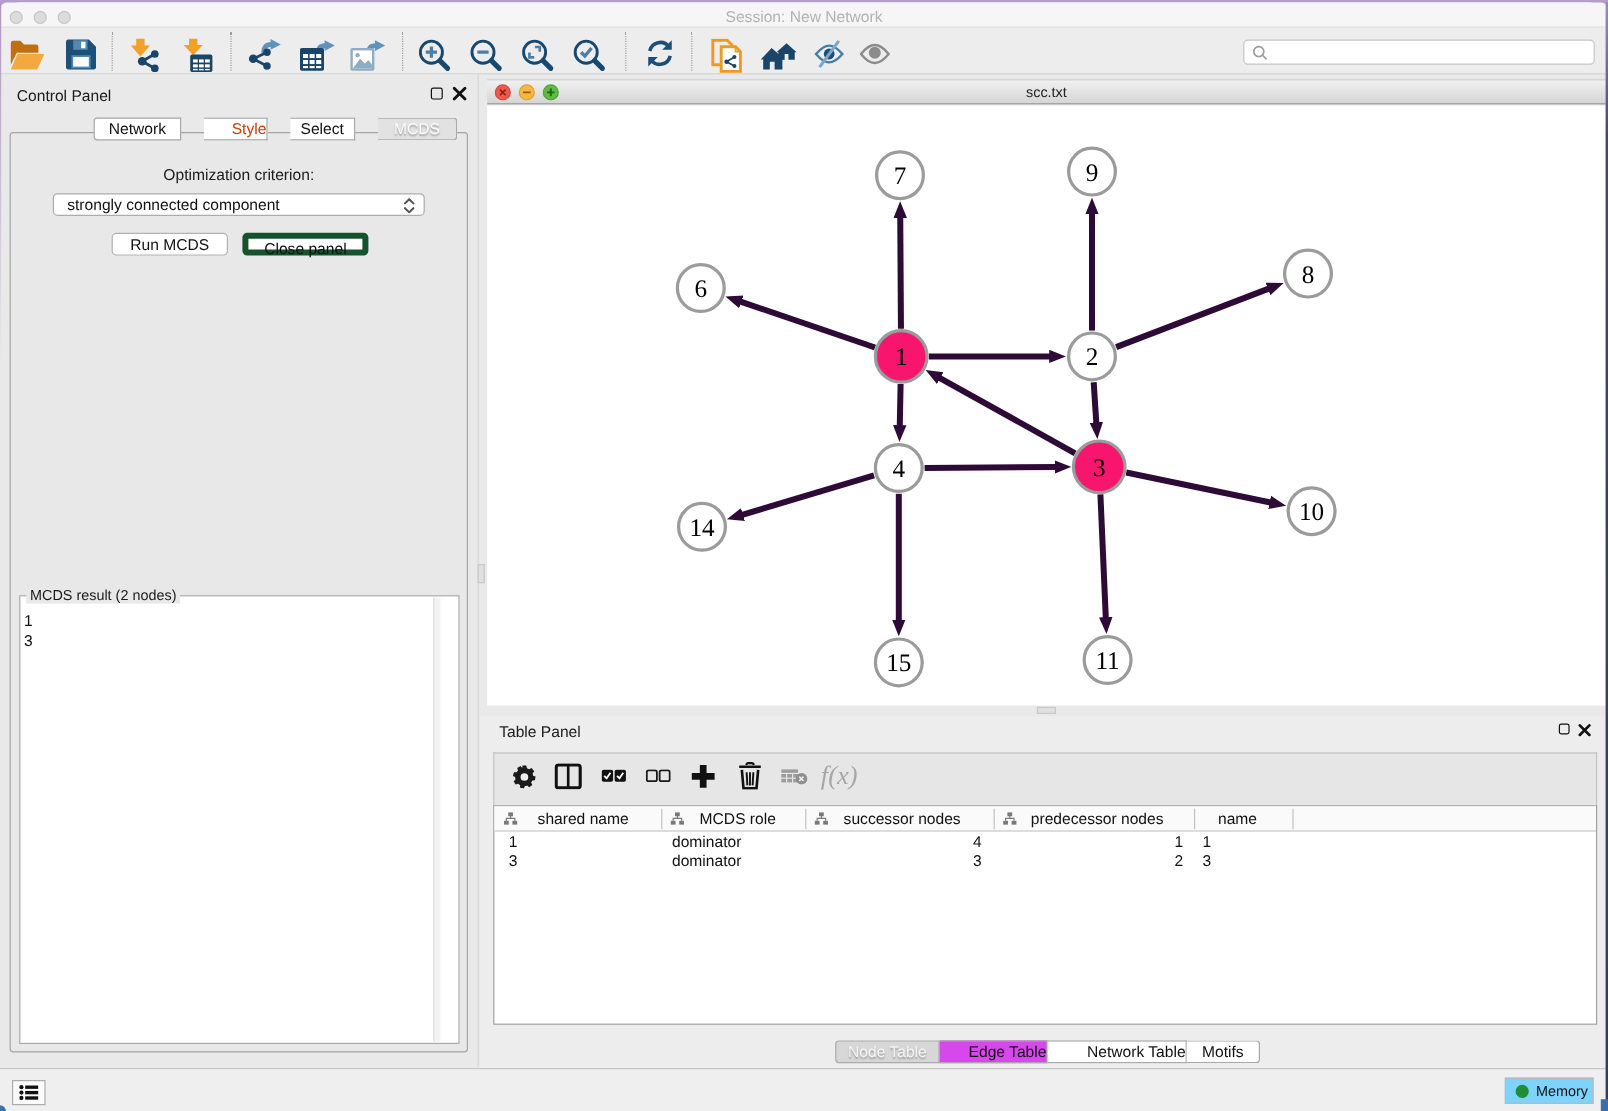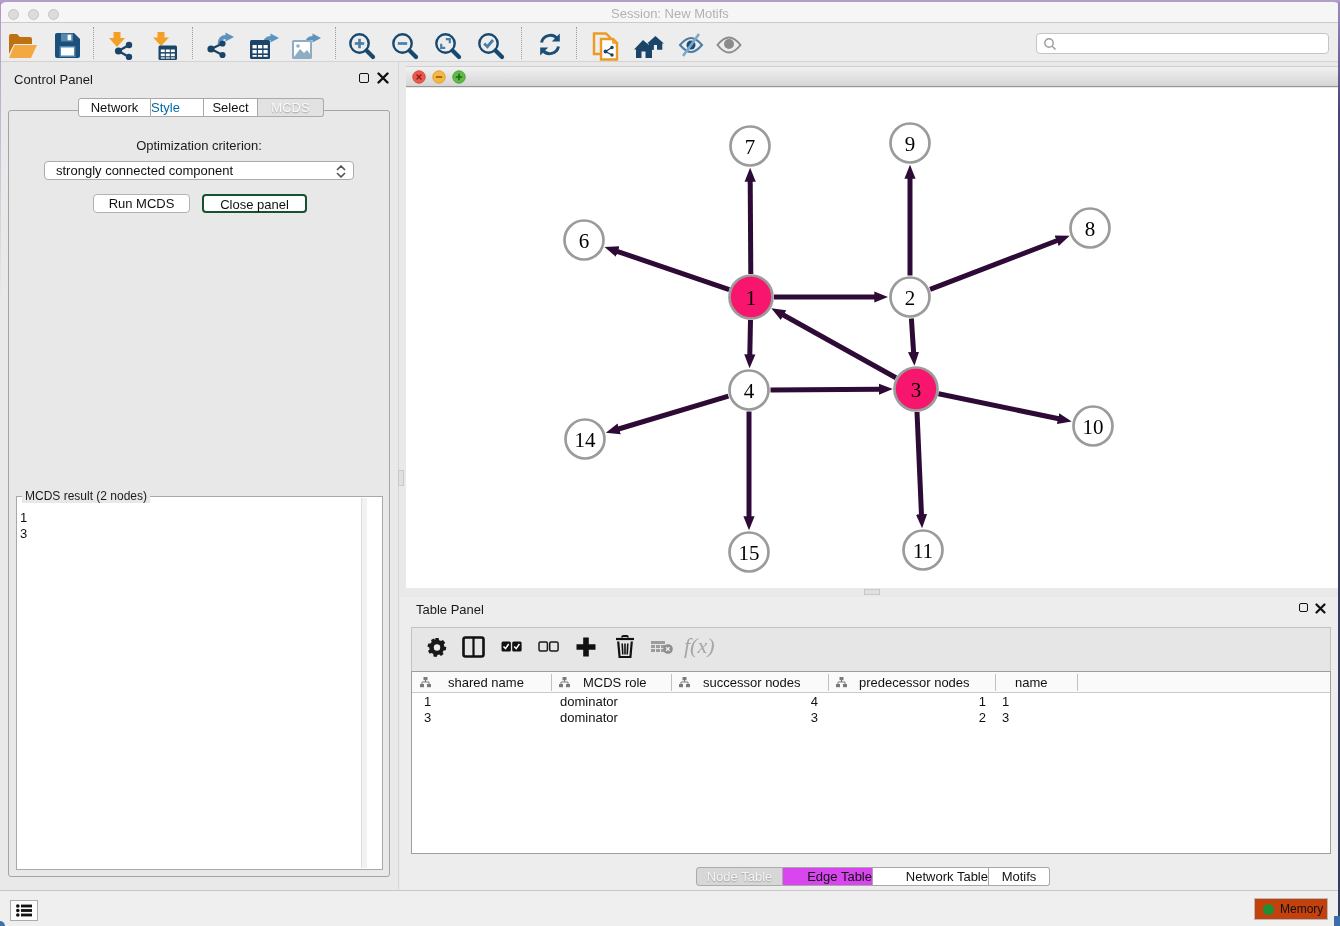--- a/index.html
+++ b/index.html
@@ -16,21 +16,21 @@
 <div class="abs" style="left:0;top:0;width:14px;height:14px;background:#B59DCB;"></div>
 <div class="abs" style="left:1326px;top:0;width:14px;height:14px;background:#B59DCB;"></div>
 <div class="abs" style="left:0;top:2px;width:1px;height:300px;background:linear-gradient(#AE94C4,rgba(190,170,210,0));z-index:98;"></div>
 
 <div class="abs" style="right:0;top:2px;width:2px;height:924px;background:linear-gradient(#9D8BC0,#4A4474 12%,#3C4066 45%,#333D5E 100%);z-index:99;"></div>
 
 <div class="abs" style="left:0;top:2px;width:1340px;height:21px;background:#F6F6F6;border-bottom:1px solid #CBCBCB;border-radius:6px 6px 0 0;">
   <div class="abs" style="left:8px;top:7px;width:11px;height:11px;border-radius:50%;background:#DCDCDC;border:1px solid #C5C5C5;"></div>
   <div class="abs" style="left:28px;top:7px;width:11px;height:11px;border-radius:50%;background:#DCDCDC;border:1px solid #C5C5C5;"></div>
   <div class="abs" style="left:48px;top:7px;width:11px;height:11px;border-radius:50%;background:#DCDCDC;border:1px solid #C5C5C5;"></div>
-  <div class="abs" style="left:0;top:4px;width:1340px;text-align:center;font-size:13px;color:#B2B2B2;">Session: New Motifs</div>
+  <div class="abs" style="left:0;top:4px;width:1340px;text-align:center;font-size:13px;color:#B2B2B2;">Session: New Network</div>
 </div>
 
 <div class="abs" id="toolbar" style="left:0;top:23px;width:1340px;height:39px;background:#EDEDED;border-bottom:1px solid #D2D2D2;">
   <div class="sep" style="left:93px;"></div>
   <div class="sep" style="left:192px;"></div>
   <div class="sep" style="left:335px;"></div>
   <div class="sep" style="left:521px;"></div>
   <div class="sep" style="left:576px;"></div>
 
   <svg class="ticon" style="left:8px;" width="29" height="27" viewBox="0 0 29 27">
@@ -174,54 +174,55 @@
 
 <div class="abs" style="left:0;top:62px;width:392px;height:829px;background:#E9E9E9;">
   <div class="abs" style="left:14px;top:10px;font-size:13px;color:#1A1A1A;">Control Panel</div>
   <div class="abs" style="left:359px;top:11px;width:10px;height:10px;border:1.5px solid #111;border-radius:2px;"></div>
   <svg class="abs" style="left:377px;top:10px;" width="12" height="12">
       <path d="M1.5 1.5 L10.5 10.5 M10.5 1.5 L1.5 10.5" stroke="#111" stroke-width="2.4" stroke-linecap="round"></path>
     </svg>
 
   <div class="abs" style="left:8px;top:48px;width:382px;height:767px;border:1px solid #A5A5A5;border-radius:3px;background:#E8E8E8;"></div>
 
-  <div class="abs" style="left:78px;top:36px;height:19px;display:flex;font-size:13px;">
+  <div class="abs" style="left:78px;top:36px;height:19px;display:flex;font-size:13px;gap:19px;">
     <div style="width:73px;background:#fff;border:1px solid #A8A8A8;border-radius:3px 0 0 3px;text-align:center;line-height:18px;color:#111;">Network</div>
-    <div style="width:53px;background:#fff;border:1px solid #A8A8A8;border-left:none;text-align:left;line-height:18px;color:#0369a1;">Style</div>
+    <div style="width:53px;background:#fff;border:1px solid #A8A8A8;border-left:none;text-align:right;line-height:18px;color:#c2410c;">Style</div>
     <div style="width:54px;background:#fff;border:1px solid #A8A8A8;border-left:none;text-align:center;line-height:18px;color:#111;">Select</div>
     <div style="width:66px;background:#E2E2E2;border:1px solid #ABABAB;border-left:none;border-radius:0 3px 3px 0;text-align:center;line-height:18px;color:#FBFBFB;text-shadow:0 1.2px 1.5px #9E9E9E;">MCDS</div>
   </div>
 
   <div class="abs" style="left:9px;top:76px;width:380px;text-align:center;font-size:13px;color:#1A1A1A;">Optimization criterion:</div>
 
   <div class="abs" style="left:44px;top:99px;width:310px;height:19px;background:#fff;border:1px solid #ACACAC;border-radius:4px;">
     <div class="abs" style="left:11px;top:1px;font-size:13px;color:#111;">strongly connected component</div>
     <svg class="abs" style="right:7px;top:3px;" width="10" height="13">
       <path d="M1.5 4.5 L5 1 L8.5 4.5" stroke="#555" stroke-width="1.7" fill="none" stroke-linecap="round" stroke-linejoin="round"></path>
       <path d="M1.5 8.5 L5 12 L8.5 8.5" stroke="#555" stroke-width="1.7" fill="none" stroke-linecap="round" stroke-linejoin="round"></path>
     </svg>
   </div>
 
   <div class="abs" style="left:93px;top:132px;width:97px;height:19px;background:#fff;border:1px solid #B2B2B2;border-radius:4px;text-align:center;font-size:13px;line-height:17px;color:#111;">Run MCDS</div>
-  <div class="abs" style="left:202px;top:132px;width:105px;height:19px;background:#fff;border:2px solid #14532d;border-radius:4px;text-align:center;font-size:13px;line-height:17px;color:#111;">Close panel</div>
+  <div class="abs" style="left:202px;top:132px;width:105px;height:19px;background:#fff;border:5px solid #14532d;border-radius:4px;text-align:center;font-size:13px;line-height:17px;color:#111;">Close panel</div>
 
   <div class="abs" style="left:16px;top:434px;width:367px;height:374px;background:#fff;border:1px solid #A9A9A9;"></div>
   <div class="abs" style="left:22px;top:427px;font-size:12px;color:#1A1A1A;background:#E8E8E8;padding:0 3px;">MCDS result (2 nodes)</div>
   <div class="abs" style="left:20px;top:448px;font-size:13px;color:#111;">1</div>
   <div class="abs" style="left:20px;top:464px;font-size:13px;color:#111;">3</div>
 
   <div class="abs" style="left:361px;top:436px;width:6px;height:370px;background:#F2F2F2;border-left:1px solid #DDD;"></div>
 </div>
 
 <div class="abs" style="left:398px;top:62px;width:1px;height:827px;background:#D6D6D6;"></div>
 <div class="abs" style="left:398px;top:470px;width:6px;height:16px;background:#E0E0E0;border:1px solid #C9C9C9;"></div>
 <div class="abs" style="left:864px;top:589px;width:16px;height:6px;background:#E0E0E0;border:1px solid #C9C9C9;"></div>
 
 <div class="abs" style="left:406px;top:66px;width:932px;height:522px;">
   <div class="abs" style="left:0;top:0;width:932px;height:21px;background:linear-gradient(#F1F1F1,#D5D5D5);border-top:1px solid #CFCFCF;border-bottom:1px solid #969696;">
+    <div class="abs" style="left:0;top:3px;width:932px;text-align:center;font-size:12px;color:#222;">scc.txt</div>
     <svg class="abs" style="left:6px;top:3px;" width="62" height="14">
       <circle cx="7" cy="7" r="6.2" fill="#ED594E" stroke="#D34840" stroke-width="1"></circle>
       <path d="M4.6 4.6 L9.4 9.4 M9.4 4.6 L4.6 9.4" stroke="#8E1E14" stroke-width="1.4"></path>
       <circle cx="27" cy="7" r="6.2" fill="#F6B844" stroke="#DFA02F" stroke-width="1"></circle>
       <line x1="23.8" y1="7" x2="30.2" y2="7" stroke="#935B10" stroke-width="1.6"></line>
       <circle cx="47" cy="7" r="6.2" fill="#61BA46" stroke="#4DA336" stroke-width="1"></circle>
       <path d="M43.8 7 L50.2 7 M47 3.8 L47 10.2" stroke="#1E6A14" stroke-width="1.6"></path>
     </svg>
   </div>
   <div class="abs" id="canvas" style="left:0;top:22px;width:932px;height:500px;background:#fff;">
@@ -409,20 +410,20 @@
   <div class="abs" style="left:10px;top:9px;width:28px;height:21px;background:#FBFBFB;border:1px solid #ABABAB;">
     <svg width="16" height="13" style="position:absolute;left:5px;top:3px;">
       <circle cx="1.8" cy="2" r="1.8" fill="#111"></circle>
         <rect x="5" y="0.6" width="11" height="2.8" fill="#111"></rect>
       <circle cx="1.8" cy="6.5" r="1.8" fill="#111"></circle>
         <rect x="5" y="5.1" width="11" height="2.8" fill="#111"></rect>
       <circle cx="1.8" cy="11" r="1.8" fill="#111"></circle>
         <rect x="5" y="9.6" width="11" height="2.8" fill="#111"></rect>
     </svg>
   </div>
-  <div class="abs" style="left:1254px;top:7px;width:74px;height:22px;background:#c2410c;border:1px solid #B9B9B9;">
+  <div class="abs" style="left:1254px;top:7px;width:74px;height:22px;background:#7dd3fc;border:1px solid #B9B9B9;">
     <div class="abs" style="left:8px;top:5px;width:11px;height:11px;border-radius:50%;background:#1E8F34;"></div>
     <div class="abs" style="left:25px;top:3px;font-size:12px;color:#111;">Memory</div>
   </div>
 </div>
 
 <div class="abs" style="left:-5px;top:921px;width:10px;height:10px;border-radius:50%;background:#3E72AC;z-index:100;"></div>
 <div class="abs" style="left:1334px;top:916px;width:6px;height:10px;background:#3C6FA8;z-index:100;"></div>
 
 </body></html>

